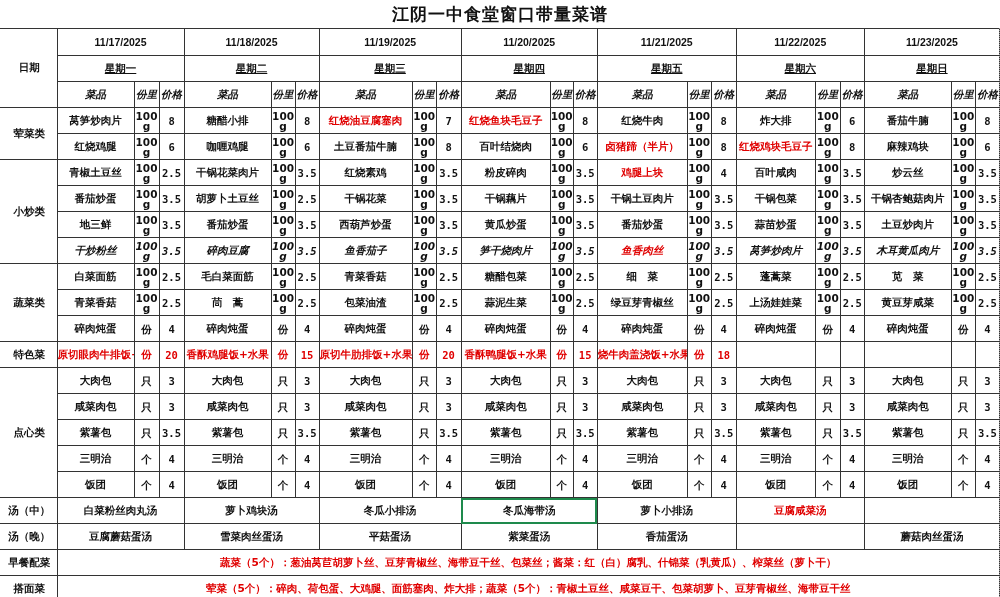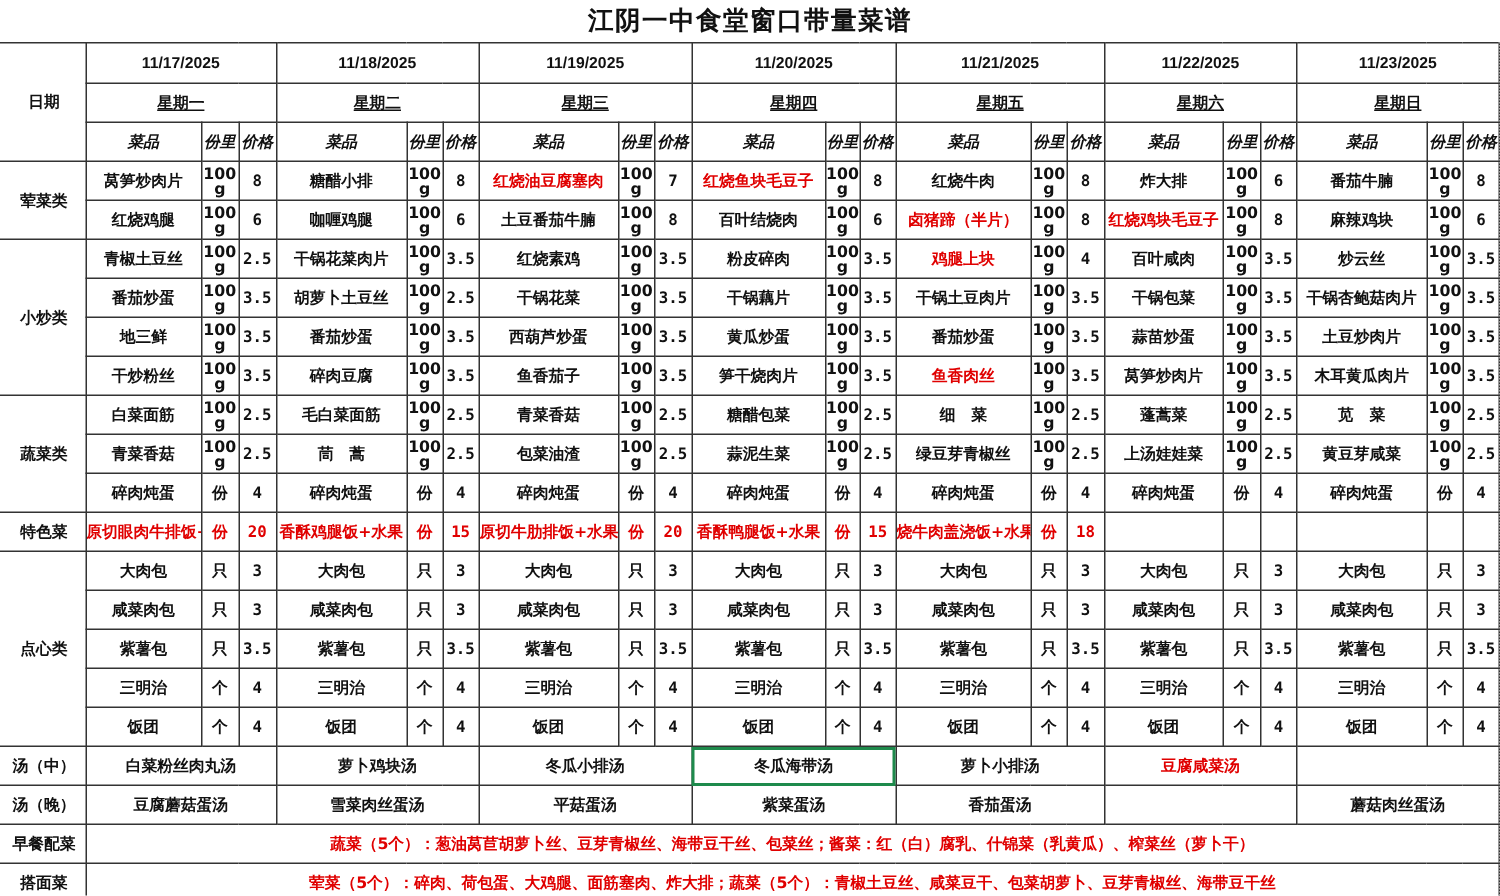--- a/index.html
+++ b/index.html
@@ -202,21 +202,21 @@
         <td>番茄炒蛋</td>
         <td class="qty">100g</td>
         <td class="price">3.5</td>
         <td>蒜苗炒蛋</td>
         <td class="qty">100g</td>
         <td class="price">3.5</td>
         <td>土豆炒肉片</td>
         <td class="qty">100g</td>
         <td class="price">3.5</td>
       </tr>
-      <tr style="height: 26px;">
+      <tr style="height: 26px; font-style: italic;">
         <td>干炒粉丝</td>
         <td class="qty">100g</td>
         <td class="price">3.5</td>
         <td>碎肉豆腐</td>
         <td class="qty">100g</td>
         <td class="price">3.5</td>
         <td>鱼香茄子</td>
         <td class="qty">100g</td>
         <td class="price">3.5</td>
         <td>笋干烧肉片</td>

